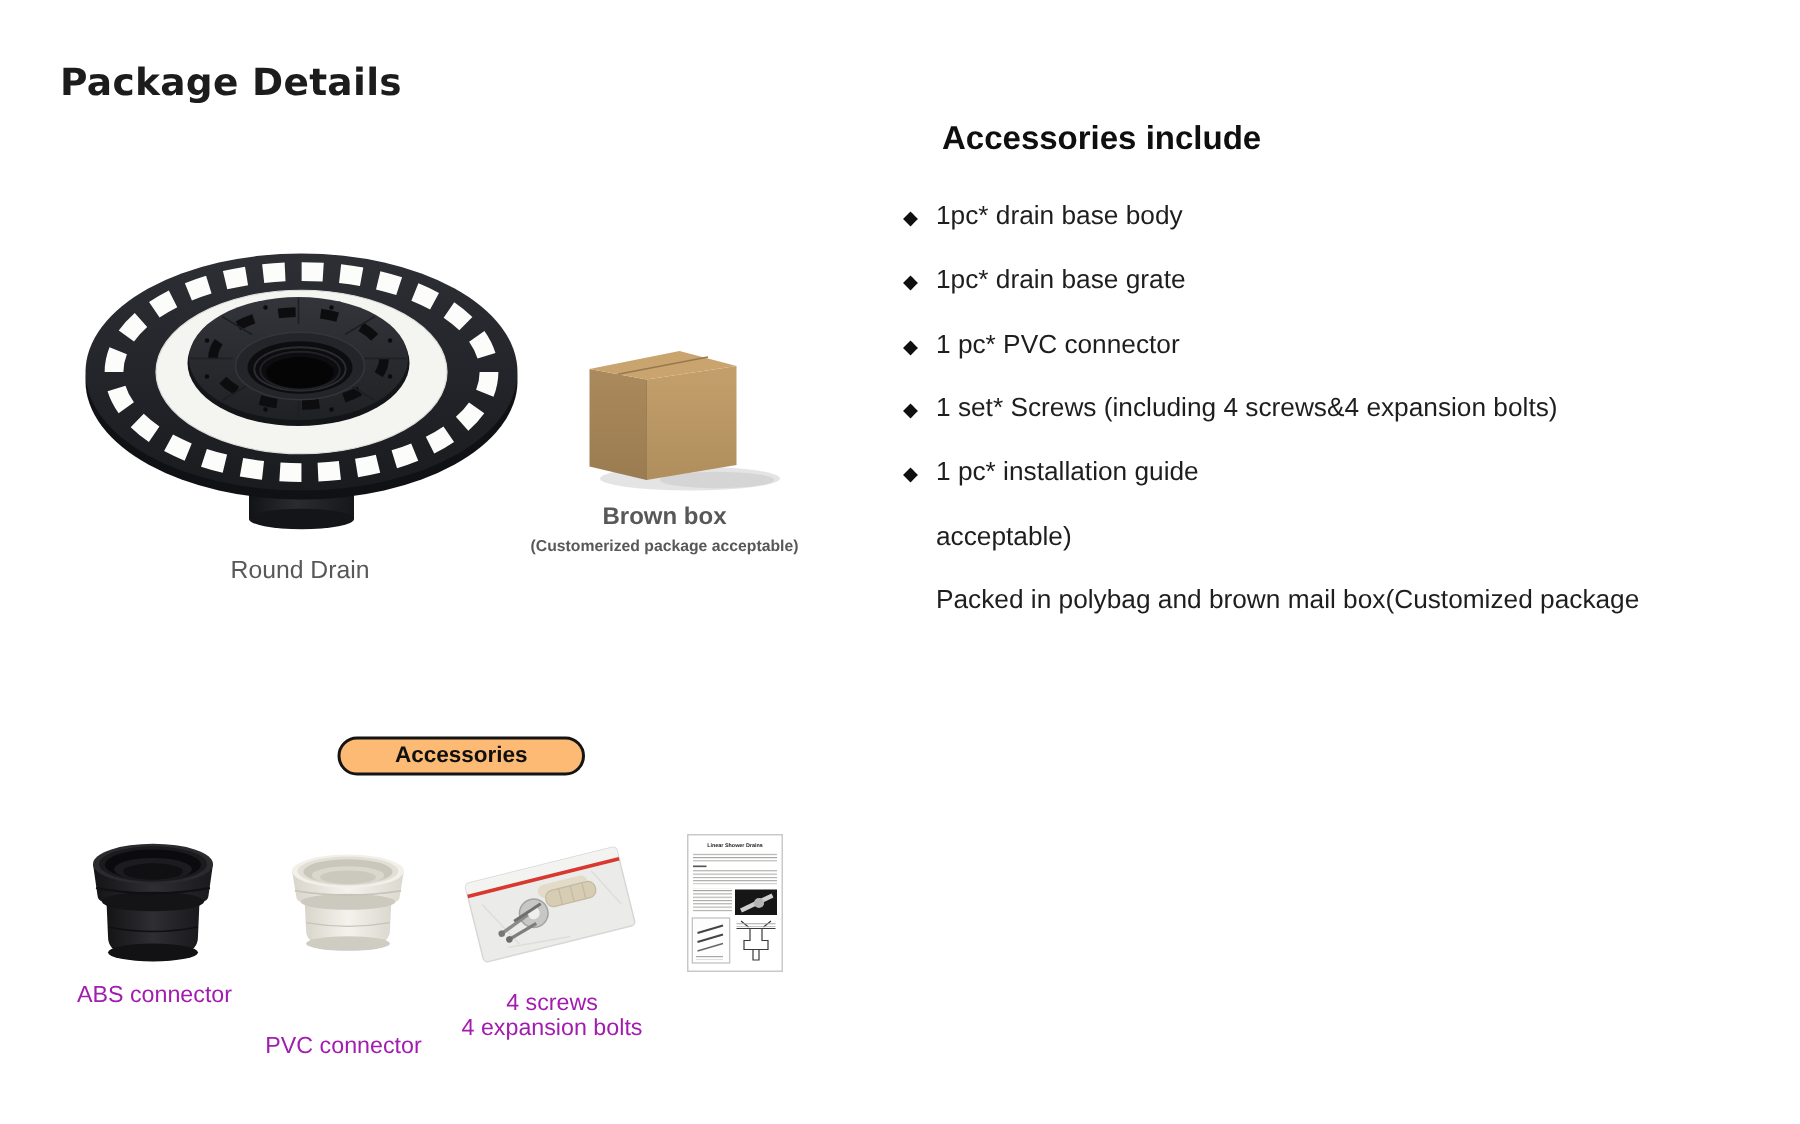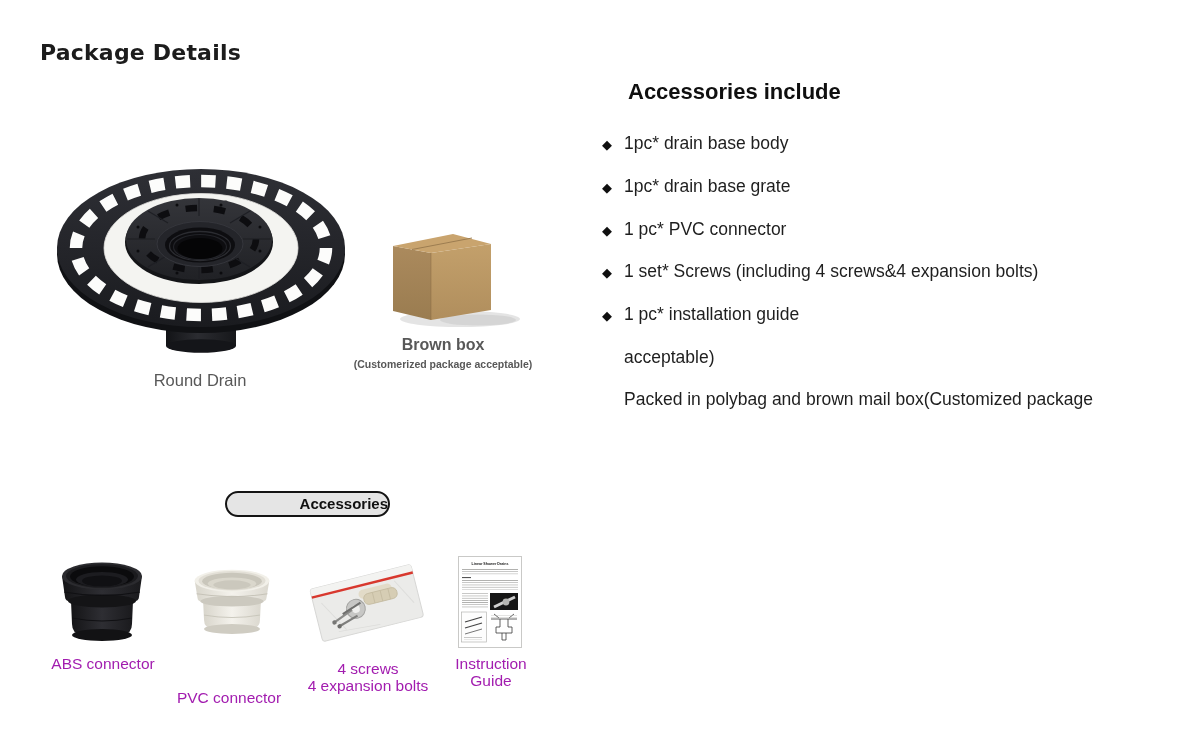--- a/index.html
+++ b/index.html
@@ -1,36 +1,36 @@
 <!DOCTYPE html>
 <html><head>
 <meta charset="utf-8">
 <style>
   html,body{margin:0;padding:0;background:#fff;}
   .canvas{position:relative;width:1200px;height:749px;background:#ffffff;overflow:hidden;
           font-family:"Liberation Sans",sans-serif;}
   .abs{position:absolute;}
 
-  .page-title{left:40px;top:40px;font-size:22px;font-weight:700;color:#1c1c1c;
+  .page-title{left:40px;top:40px;font-size:25px;font-weight:700;color:#1c1c1c;
               font-family:"DejaVu Sans","Liberation Sans",sans-serif;letter-spacing:.2px;}
 
   .hero-label{color:#585858;text-align:center;}
   .round-drain-label{left:50px;top:371px;width:300px;font-size:16.5px;}
   .brown-box-label{left:358px;top:336px;width:170px;font-size:16px;font-weight:600;}
   .brown-box-note{left:338px;top:358px;width:210px;font-size:10.5px;font-weight:600;}
 
   .acc-heading{left:628px;top:79px;font-size:22px;font-weight:700;color:#0f0f0f;}
   .acc-list{left:602px;top:123px;width:575px;color:#1e1e1e;font-size:17.5px;}
   .acc-list .li{line-height:41.75px;white-space:nowrap;}
   .bullet{display:inline-block;width:22px;font-size:13px;color:#0f0f0f;}
   .note-line{line-height:41.75px;margin-left:22px;white-space:nowrap;}
 
   .pill{left:225px;top:491px;width:161px;height:22px;border:2px solid #141414;
-        border-radius:14px;text-align:right;line-height:22px;font-size:15px;
-        font-weight:700;color:#101010;background:#e5e5e5;}
+        border-radius:14px;text-align:center;line-height:22px;font-size:15px;
+        font-weight:700;color:#101010;background:#fdba74;}
 
   .item-label{color:#a21caf;text-align:center;font-size:15.5px;line-height:17px;}
   .lab-abs{left:38px;top:655px;width:130px;}
   .lab-pvc{left:164px;top:655px;width:130px;margin-top:34px;}
   .lab-screws{left:303px;top:660px;width:130px;}
   .lab-guide{left:426px;top:655px;width:130px;}
 </style>
 </head>
 <body>
 
@@ -245,18 +245,14 @@
     <rect x="6" y="80.5" width="18" height="3.2" fill="url(#plines)"></rect>
     <g stroke="#3a3a3a" stroke-width="0.8" fill="none">
       <line x1="33" y1="63" x2="59" y2="63"></line>
       <path d="M42,63 L42,71 L38,71 L38,77 L54,77 L54,71 L50,71 L50,63"></path>
       <path d="M44,77 L44,84 L48,84 L48,77"></path>
       <line x1="36" y1="58" x2="41" y2="62"></line>
       <line x1="56" y1="58" x2="51" y2="62"></line>
     </g>
     <rect x="33" y="59.5" width="26" height="2.6" fill="url(#plines)"></rect>
   </svg>
-  <div class="abs item-label lab-guide">
-    <div>Instruction</div>
-    <div>Guide</div>
-  </div>
 
 </div>
 
 </body></html>

